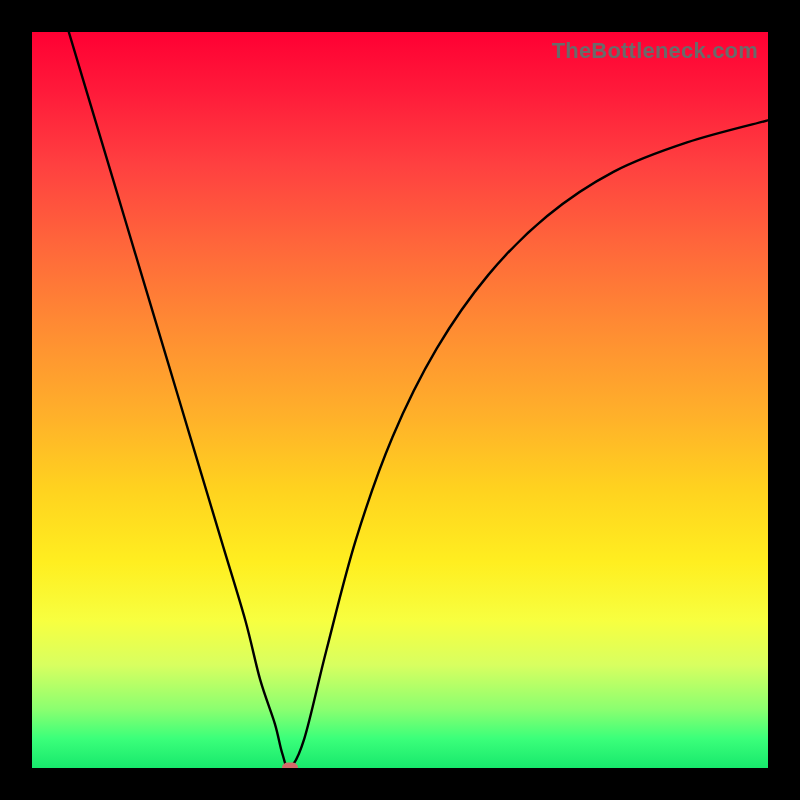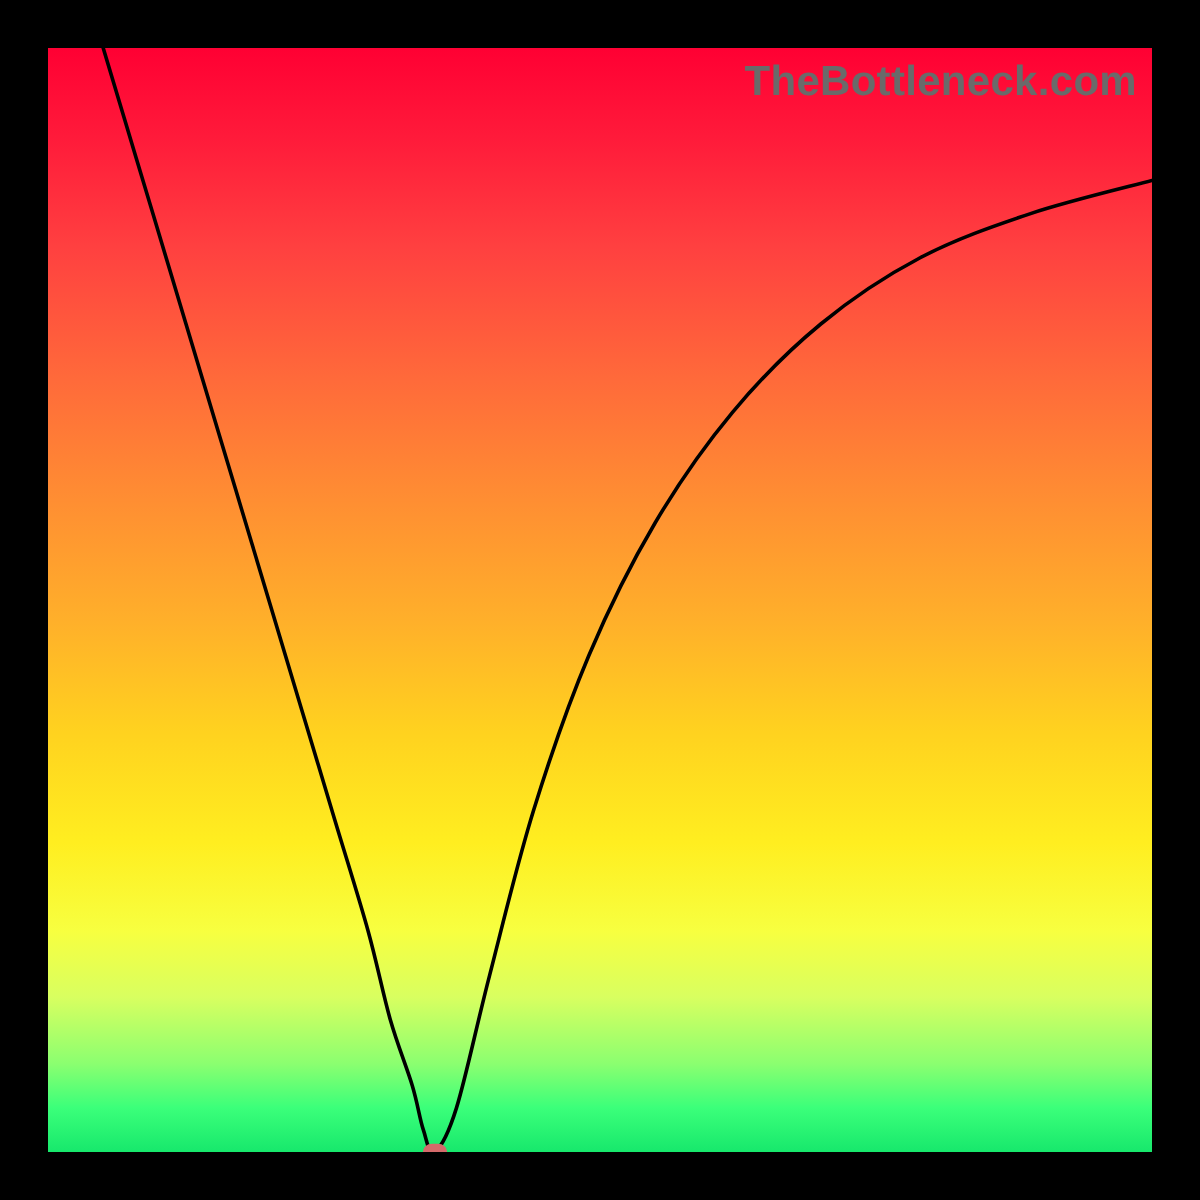--- a/index.html
+++ b/index.html
@@ -35,21 +35,21 @@
       #8bff70 92%,
       #3bff7a 96%,
       #17e86c 100%
     );
   }
   .watermark {
     position: absolute;
     top: 6px;
     right: 10px;
     font-family: Arial, Helvetica, sans-serif;
-    font-size: 28px;
+    font-size: 22px;
     font-weight: 600;
     color: #6a6a6a;
     letter-spacing: 0.2px;
     user-select: none;
   }
   svg.curve {
     position: absolute;
     inset: 0;
     width: 100%;
     height: 100%;

